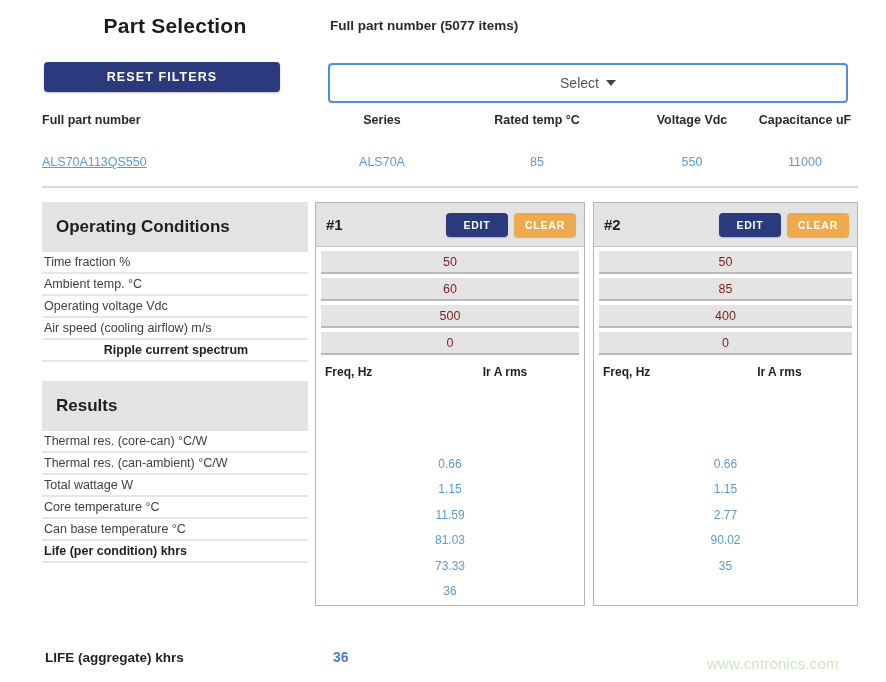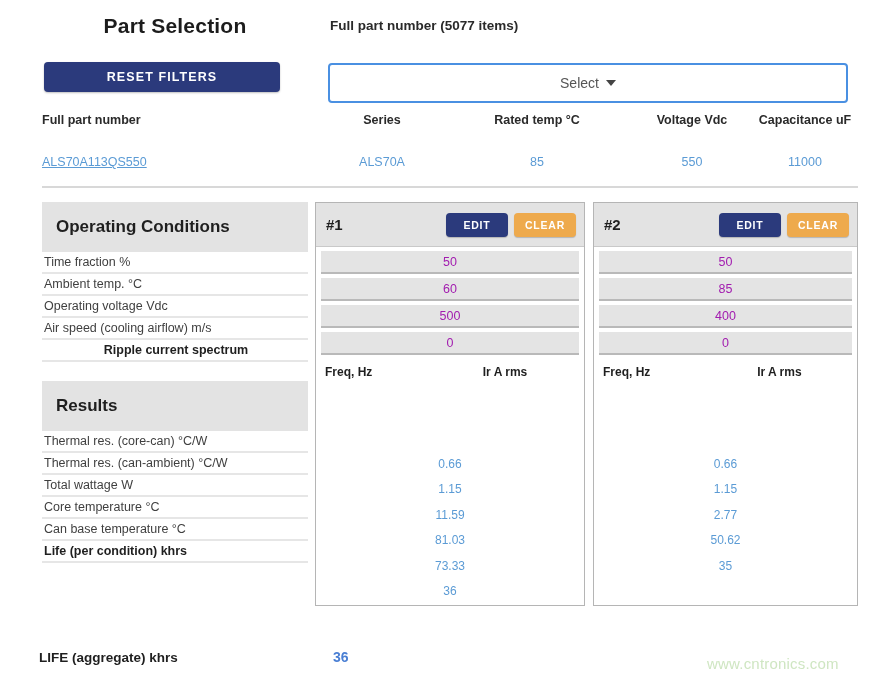--- a/index.html
+++ b/index.html
@@ -194,21 +194,21 @@
 
   .panel-body { padding: 4px 5px 0 5px; }
   .val-input {
     height: 21px;
     background: #e4e4e4;
     border-bottom: 2px solid #b9b9b9;
     display: flex;
     align-items: center;
     justify-content: center;
     font-size: 12.5px;
-    color: #a21caf;
+    color: #7f1d1d;
     margin-bottom: 4px;
   }
   .spectrum-head {
     display: flex;
     margin-top: 10px;
     padding: 0 4px;
     font-size: 12px;
     font-weight: bold;
     color: #1f1f1f;
   }
@@ -223,21 +223,21 @@
     display: flex;
     align-items: center;
     justify-content: center;
     font-size: 12px;
     color: #5b9bd5;
   }
 
   
   .life-label {
     position: absolute;
-    left: 39px; top: 650px;
+    left: 45px; top: 650px;
     font-size: 13.5px;
     font-weight: bold;
     color: #1f1f1f;
   }
   .life-value {
     position: absolute;
     left: 333px; top: 649px;
     font-size: 14px;
     font-weight: bold;
     color: #4a7fd4;
@@ -345,21 +345,21 @@
       <div class="val-input">400</div>
       <div class="val-input">0</div>
       <div class="spectrum-head">
         <span class="freq">Freq, Hz</span>
         <span class="irms">Ir A rms</span>
       </div>
       <div class="results-vals">
         <div class="result-val">0.66</div>
         <div class="result-val">1.15</div>
         <div class="result-val">2.77</div>
-        <div class="result-val">50.62</div>
+        <div class="result-val">90.02</div>
         <div class="result-val">35</div>
       </div>
     </div>
   </div>
 
   <div class="life-label">LIFE (aggregate) khrs</div>
   <div class="life-value">36</div>
   <div class="watermark">www.cntronics.com</div>
 
 </div>

